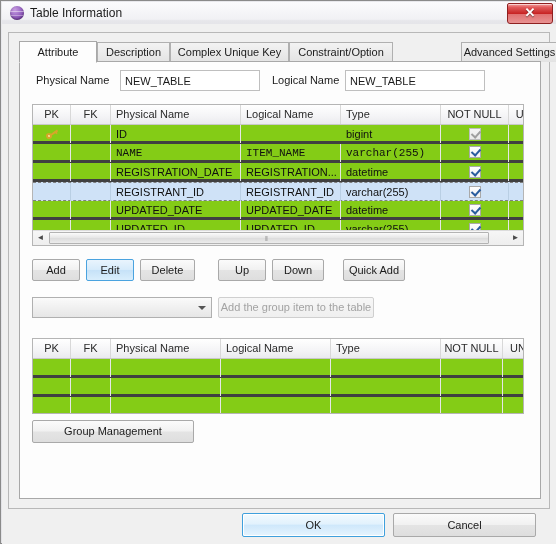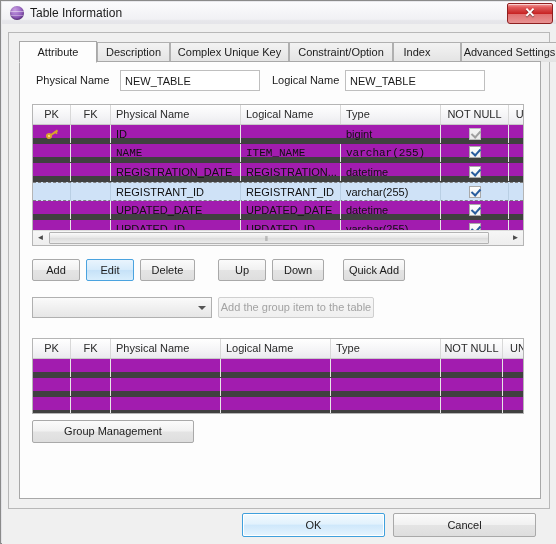--- a/index.html
+++ b/index.html
@@ -173,21 +173,21 @@
     padding: 0 4px;
     line-height: 19px;
     height: 21px;
     outline: none;
   }
 
   
   .grid {
     position: absolute;
     box-sizing: border-box;
-    background: #a21caf;
+    background: #84cc16;
     border: 1px solid #b5b5b5;
     overflow: hidden;
   }
   .grid-header {
     position: absolute;
     left: 0; top: 0;
     height: 20px;
     width: 100%;
     background: linear-gradient(to bottom, #ffffff 0%, #f4f4f6 60%, #eaeaee 100%);
     border-bottom: 1px solid #c8c8c8;
@@ -206,21 +206,21 @@
     white-space: nowrap;
     overflow: hidden;
   }
   .gh-cell.center { padding-left: 0; text-align: center; }
   .grid-row {
     position: absolute;
     left: 0;
     height: 19px;
     width: 100%;
     box-sizing: border-box;
-    border-bottom: 6px solid #404040;
+    border-bottom: 3px solid #404040;
   }
   .grid-row.selected {
     background: #cfe2f7;
     border-top: 1px dashed #7f7f7f;
     border-bottom: 1px dashed #7f7f7f;
   }
   .gr-cell {
     position: absolute;
     top: 0;
     height: 18px;
@@ -426,23 +426,20 @@
           <span>Attribute</span>
         </div>
         <div class="tab" style="left:78px; width:73px;">
           <span>Description</span>
         </div>
         <div class="tab" style="left:151px; width:119px;">
           <span>Complex Unique Key</span>
         </div>
         <div class="tab" style="left:270px; width:104px;">
           <span>Constraint/Option</span>
-        </div>
-        <div class="tab" style="left:374px; width:68px;">
-          <span style="margin-right:20px;">Index</span>
         </div>
         <div class="tab" style="left:442px; width:97px;">
           <span>Advanced Settings</span>
         </div>
       </div>
 
       <div class="tabpanel">
 
         <div class="field-label" style="left:16px; top:12px;">Physical Name</div>
         <input class="text-input" style="left: 100px; top: 8px; width: 140px;" value="NEW_TABLE">

